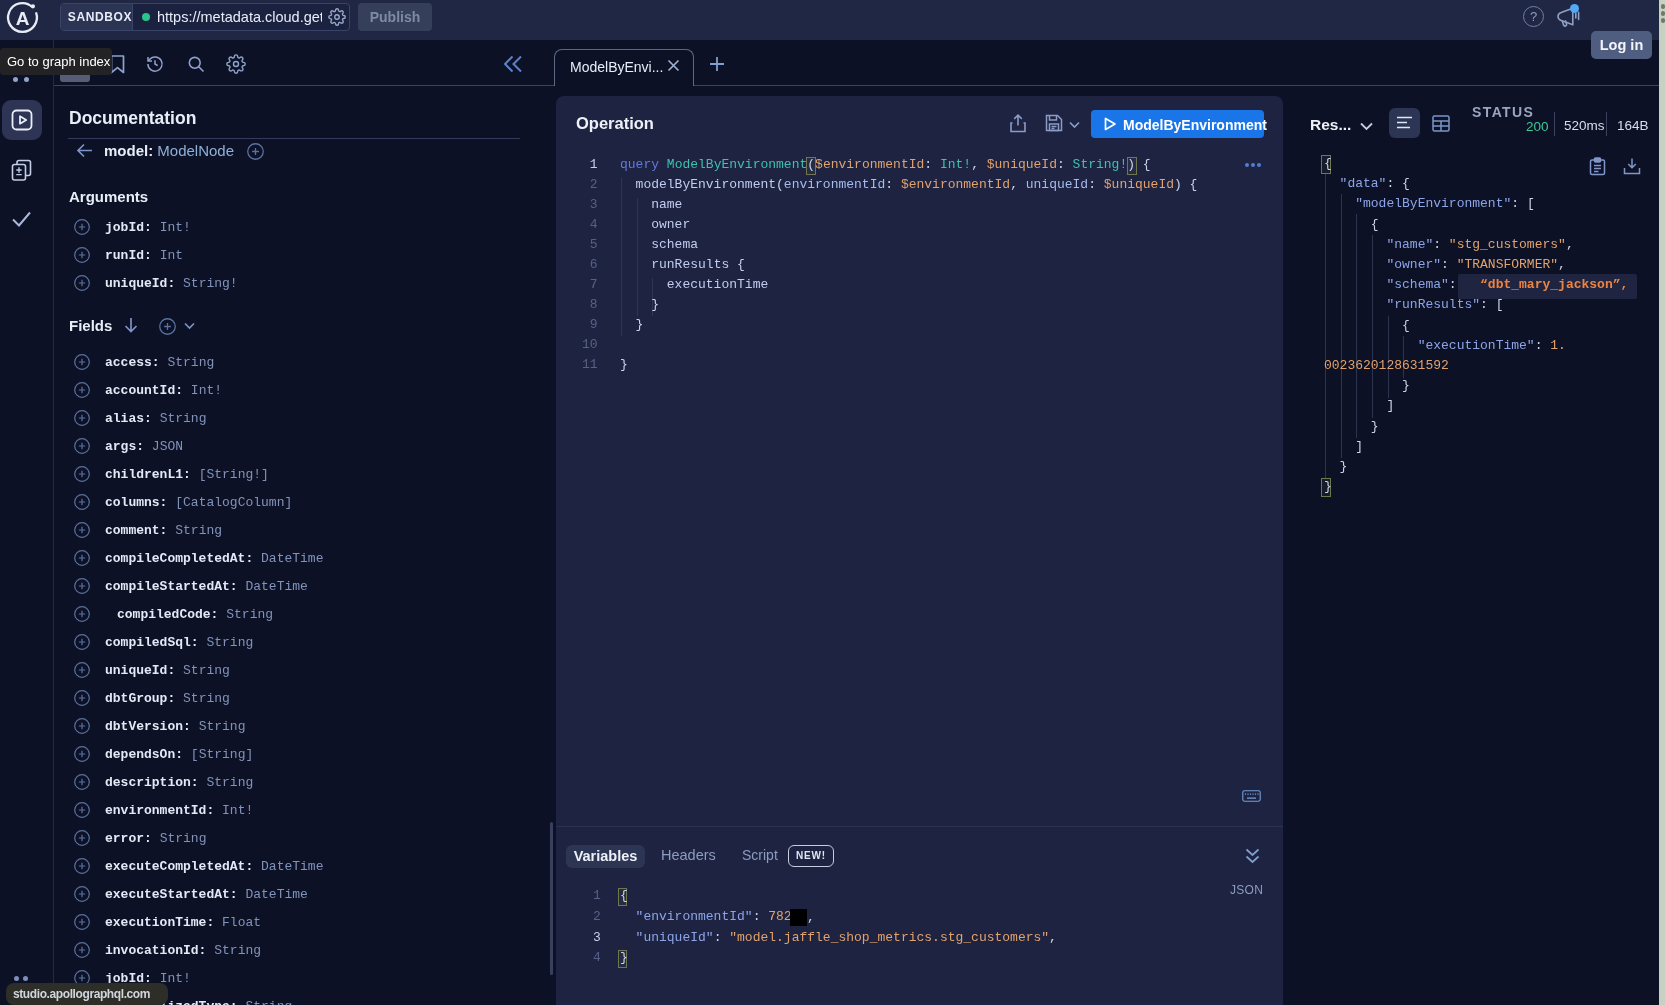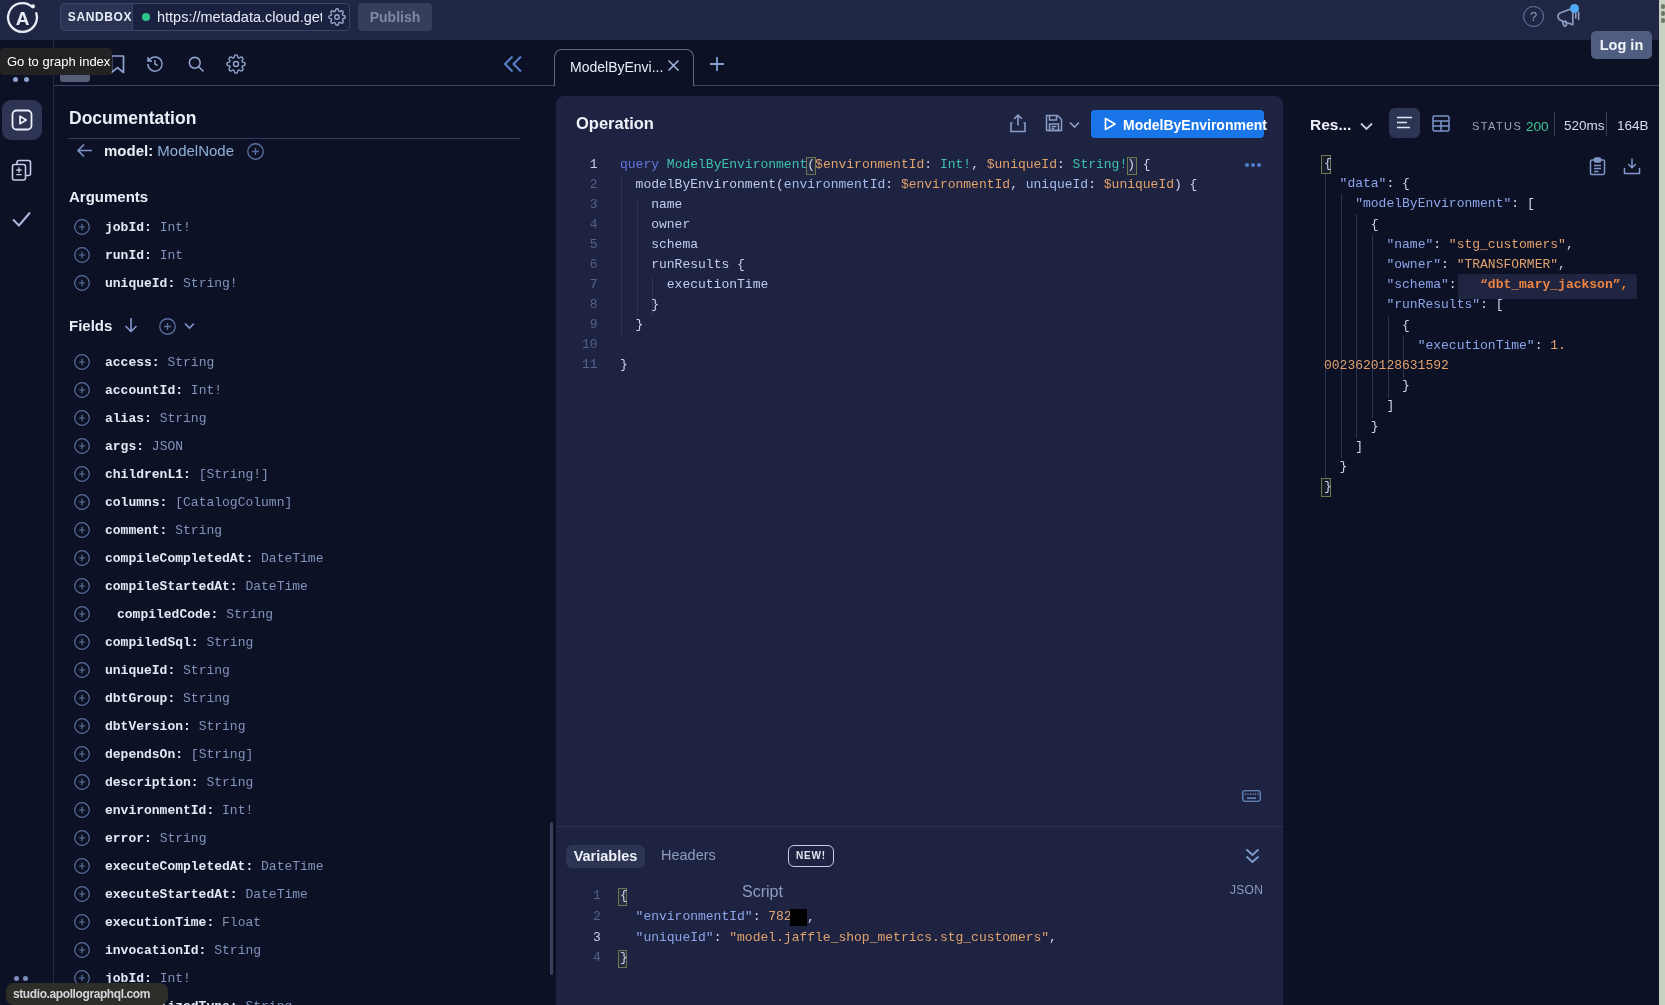--- a/index.html
+++ b/index.html
@@ -304,21 +304,21 @@
 <div class="abs" style="left:1245px;top:163px;width:4px;height:4px;border-radius:50%;background:#4f7fd0;"></div>
 <div class="abs" style="left:1251px;top:163px;width:4px;height:4px;border-radius:50%;background:#4f7fd0;"></div>
 <div class="abs" style="left:1257px;top:163px;width:4px;height:4px;border-radius:50%;background:#4f7fd0;"></div>
 <svg class="abs" style="left:1242px;top:790px" width="19" height="12" viewBox="0 0 19 12" fill="none" stroke="#76a0d8" stroke-width="1.1">
     <rect x="0.8" y="0.8" width="17.4" height="10.4" rx="1.6"></rect>
     <path d="M3.5 3.6v1.2M6 3.6v1.2M8.5 3.6v1.2M11 3.6v1.2M13.5 3.6v1.2M16 3.6v1.2M5 8.2h9" stroke-width="1.2"></path>
   </svg>
 <div class="abs" style="left:556px;top:826px;width:727px;height:1px;background:#2b3352;"></div>
 <div class="abs" style="left:566px;top:845px;width:79px;height:23px;background:#2d3554;border-radius:6px;color:#eef1f8;font-size:14.5px;font-weight:bold;line-height:23px;text-align:center;">Variables</div>
 <div class="abs" style="left:661px;top:847px;width:70px;height:20px;color:#8e9cc0;font-size:14.5px;">Headers</div>
-<div class="abs" style="left:742px;top:847px;width:50px;height:20px;color:#8e9cc0;font-size:16px;margin-top:36px;">Script</div>
+<div class="abs" style="left:742px;top:847px;width:50px;height:20px;color:#8e9cc0;font-size:14px;">Script</div>
 <div class="abs" style="left:788px;top:845px;width:46px;height:22px;border:1.5px solid #c5cede;border-radius:6px;color:#dfe5f0;font-size:10px;font-weight:bold;letter-spacing:.8px;line-height:19px;text-align:center;">NEW!</div>
 <svg class="abs" style="left:1245px;top:848px" width="15" height="16" viewBox="0 0 15 16" fill="none" stroke="#7f9fd0" stroke-width="1.7">
     <path d="M1.5 1.5 7.5 7 13.5 1.5M1.5 8.5 7.5 14 13.5 8.5"></path>
   </svg>
 <div class="abs" style="left:1230px;top:883px;width:40px;height:15px;color:#8e9cc0;font-size:12px;letter-spacing:.3px;">JSON</div>
 <div class="abs" style="left:585px;top:886px;width:10px;margin-left:8px;">
     <pre class="mono" style="line-height:20.8px"><span class="ln">1</span>
 <span class="ln">2</span>
 <span class="ln" style="color:#c6cfe6">3</span>
 <span class="ln">4</span></pre>
@@ -338,21 +338,21 @@
     <path d="M1 1.5 6.5 7 12 1.5"></path>
   </svg>
 <div class="abs" style="left:1389px;top:108px;width:31px;height:30px;background:#2d3554;border-radius:6px;"></div>
 <svg class="abs" style="left:1396px;top:116px" width="17" height="14" viewBox="0 0 17 14" fill="none" stroke="#dfe6f4" stroke-width="1.6">
     <path d="M1 1.5h15M1 6.5h10M1 11.5h13"></path>
   </svg>
 <svg class="abs" style="left:1432px;top:115px" width="18" height="17" viewBox="0 0 18 17" fill="none" stroke="#7b95c8" stroke-width="1.5">
     <rect x="1" y="1" width="16" height="15" rx="1.5"></rect>
     <path d="M1 6h16M1 11h16M9 6v10"></path>
   </svg>
-<div class="abs" style="left:1472px;top:120px;width:60px;height:16px;color:#9aa6c0;font-size:11px;letter-spacing:1.4px;">STATUS</div>
+<div class="abs" style="left:1472px;top:104px;width:60px;height:16px;color:#9aa6c0;font-size:14px;letter-spacing:1.4px;font-weight:bold;">STATUS</div>
 <div class="abs" style="left:1526px;top:119px;width:36px;height:16px;color:#41c695;font-size:13.5px;">200</div>
 <div class="abs" style="left:1554px;top:112px;width:1px;height:24px;background:#3a4260;"></div>
 <div class="abs" style="left:1564px;top:118px;width:50px;height:16px;color:#d7deee;font-size:13.5px;">520ms</div>
 <div class="abs" style="left:1606px;top:112px;width:1px;height:24px;background:#3a4260;"></div>
 <div class="abs" style="left:1617px;top:118px;width:40px;height:16px;color:#d7deee;font-size:13.5px;">164B</div>
 <svg class="abs" style="left:1589px;top:157px" width="17" height="19" viewBox="0 0 17 19" fill="none" stroke="#7f97c8" stroke-width="1.5">
     <rect x="1.5" y="3" width="14" height="14.5" rx="1.5"></rect>
     <rect x="5.5" y="1" width="6" height="4" rx="1" fill="#7f97c8"></rect>
     <path d="M5 8.5h7M5 11.5h7M5 14.5h4.5"></path>
   </svg>

